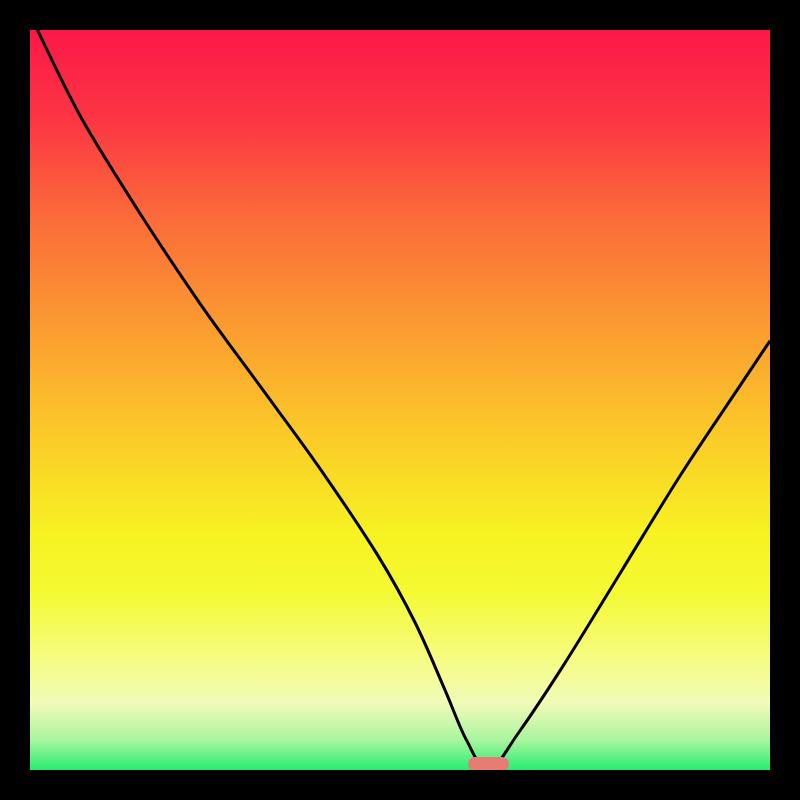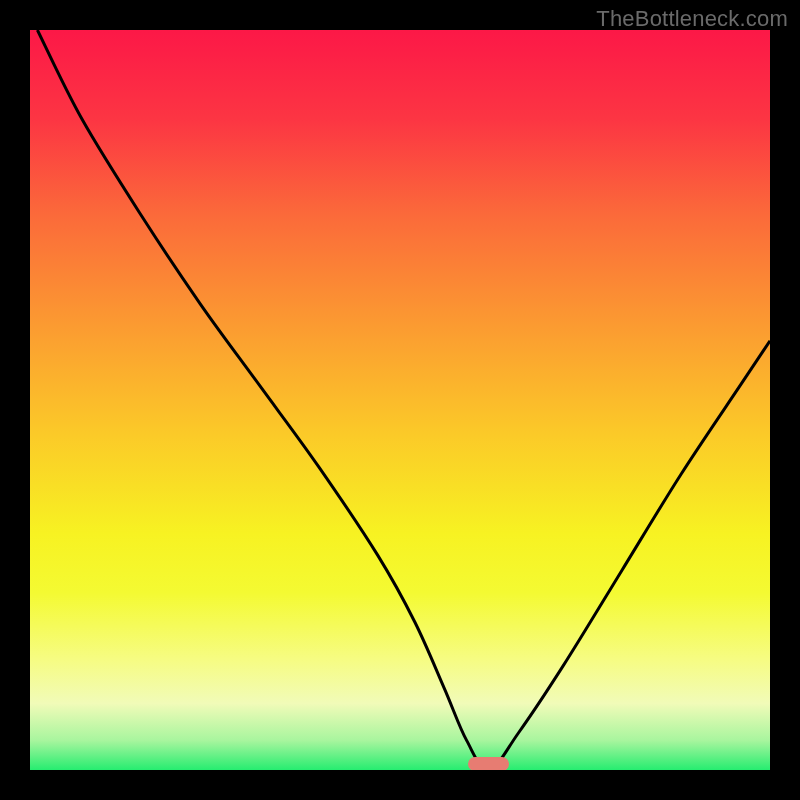--- a/index.html
+++ b/index.html
@@ -55,14 +55,13 @@
   <div class="plot-area">
     <div class="gradient-bg" id="gradient-bg" style="background: linear-gradient(rgb(252, 24, 71) 0%, rgb(252, 53, 67) 12%, rgb(251, 106, 58) 25%, rgb(251, 155, 49) 40%, rgb(251, 203, 40) 55%, rgb(247, 242, 34) 68%, rgb(244, 250, 50) 76%, rgb(246, 252, 130) 85%, rgb(241, 251, 184) 91%, rgb(168, 245, 158) 96%, rgb(38, 237, 112) 100%);"></div>
 
     <svg class="curve" id="curve-svg" viewBox="0 0 740 740" preserveAspectRatio="none">
       <path id="curve-path" d="M 7.4 0.0 C 14.8 14.8, 34.5 58.0, 51.8 88.8 C 69.1 119.6, 91.3 154.2, 111.0 185.0 C 130.7 215.8, 150.5 245.4, 170.2 273.8 C 189.9 302.2, 209.7 328.1, 229.4 355.2 C 249.1 382.3, 268.9 408.2, 288.6 436.6 C 308.3 465.0, 331.8 499.5, 347.8 525.4 C 363.8 551.3, 373.7 569.8, 384.8 592.0 C 395.9 614.2, 405.8 638.9, 414.4 658.6 C 423.0 678.3, 429.2 696.8, 436.6 710.4 C 444.0 724.0, 450.2 741.2, 458.8 740.0 C 467.4 738.8, 476.1 720.3, 488.4 703.0 C 500.7 685.7, 515.5 663.5, 532.8 636.4 C 550.1 609.3, 572.3 572.3, 592.0 540.2 C 611.7 508.1, 631.5 474.8, 651.2 444.0 C 670.9 413.2, 695.6 377.4, 710.4 355.2 C 725.2 333.0, 735.1 318.2, 740.0 310.8" stroke="#000" stroke-width="3" fill="none"></path>
     </svg>
 
     <div class="marker" id="optimum-marker" style="left: 438.45px; width: 40.7px; height: 14px; top: 727px; background: rgb(231, 124, 114);"></div>
   </div>
 
-  <div class="credit">TheBottleneck.com</div>
 </div>
 
 </body></html>

